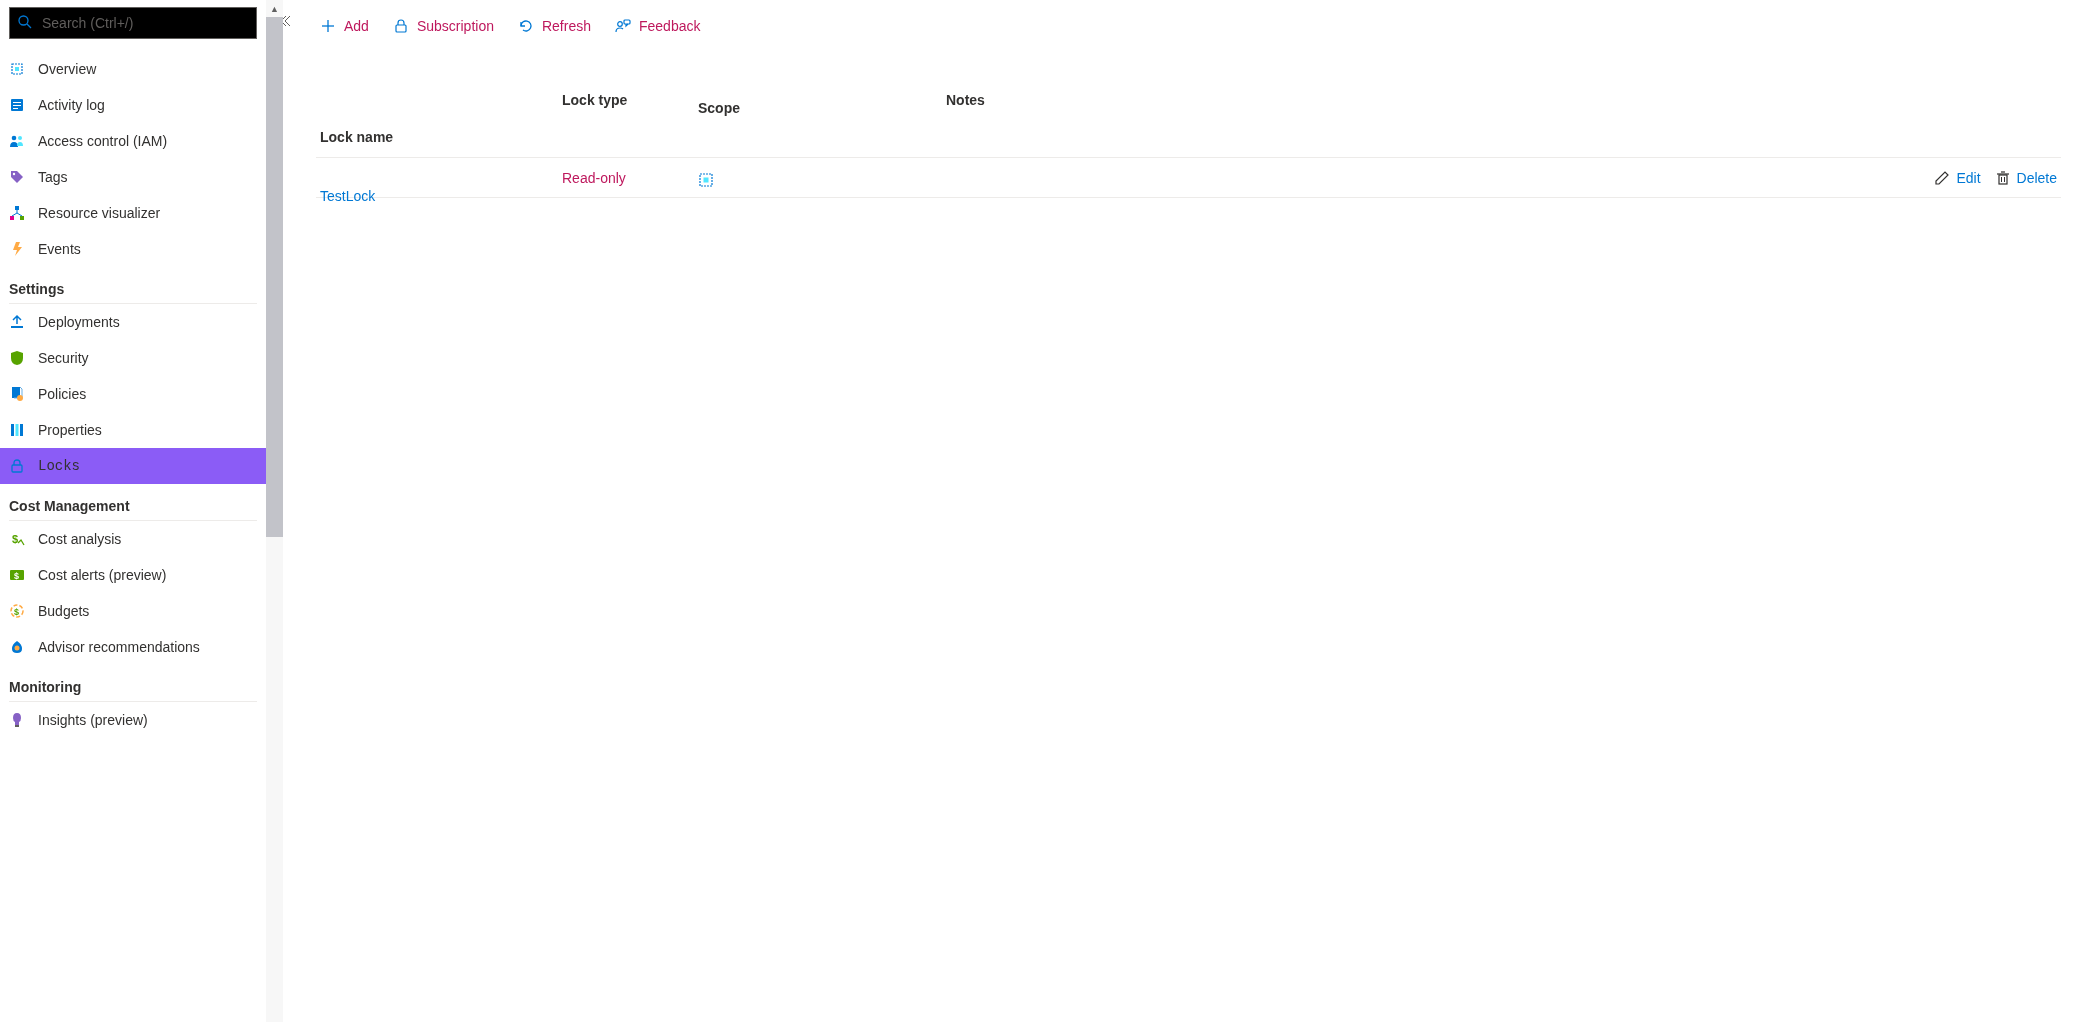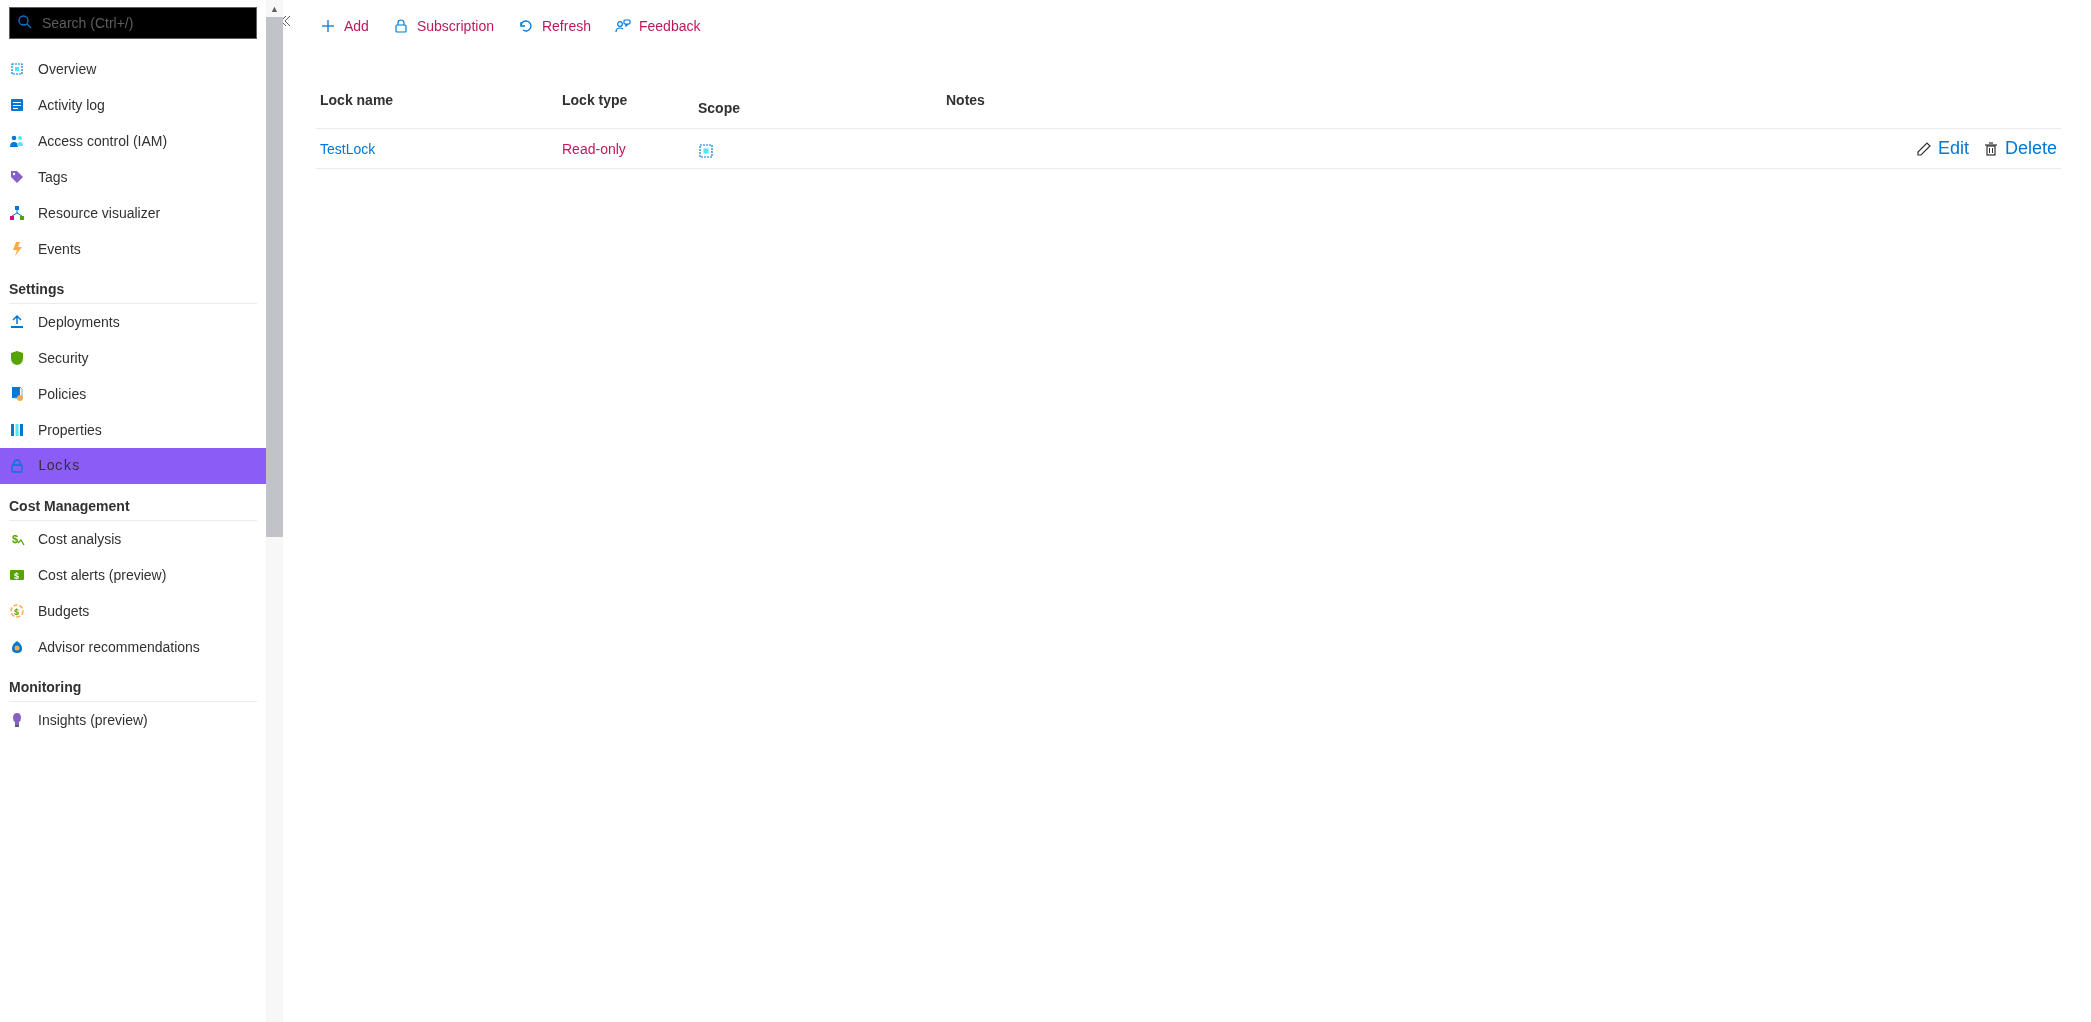--- a/index.html
+++ b/index.html
@@ -152,21 +152,21 @@
     width: 100%;
   }
   .table-header {
     display: flex;
     font-weight: 600;
     font-size: 14px;
     color: #323130;
     border-bottom: 1px solid #edebe9;
     padding: 10px 0 12px 0;
   }
-  .col-name  { width: 246px; padding-left:4px;}
+  .col-name  { width: 246px; padding-left:4px;margin-top:37px;}
   .col-type  { width: 136px; }
   .col-scope { width: 248px; margin-top: 8px; }
   .col-notes { flex: 1; }
   .col-actions { width: 200px; display:flex; justify-content:flex-end; gap:14px; padding-right:4px;}
   .table-row {
     display: flex;
     align-items: center;
     border-bottom: 1px solid #edebe9;
     height: 40px;
     font-size: 14px;
@@ -176,21 +176,21 @@
   .scope-icon {
     width: 16px; height: 16px;
     display:inline-flex;
   }
   .row-action {
     display:flex;
     align-items:center;
     gap:6px;
     color:#0078d4;
     cursor:pointer;
-    font-size:18px;
+    font-size:14px;
   }
   .row-action .ra-icon { color:#323130; width:16px; height:16px; display:inline-flex; }
 </style>
 </head>
 <body>
 
 <div class="app">
 
   <div class="sidebar">
     <div class="search-wrap" style="position:relative;">

